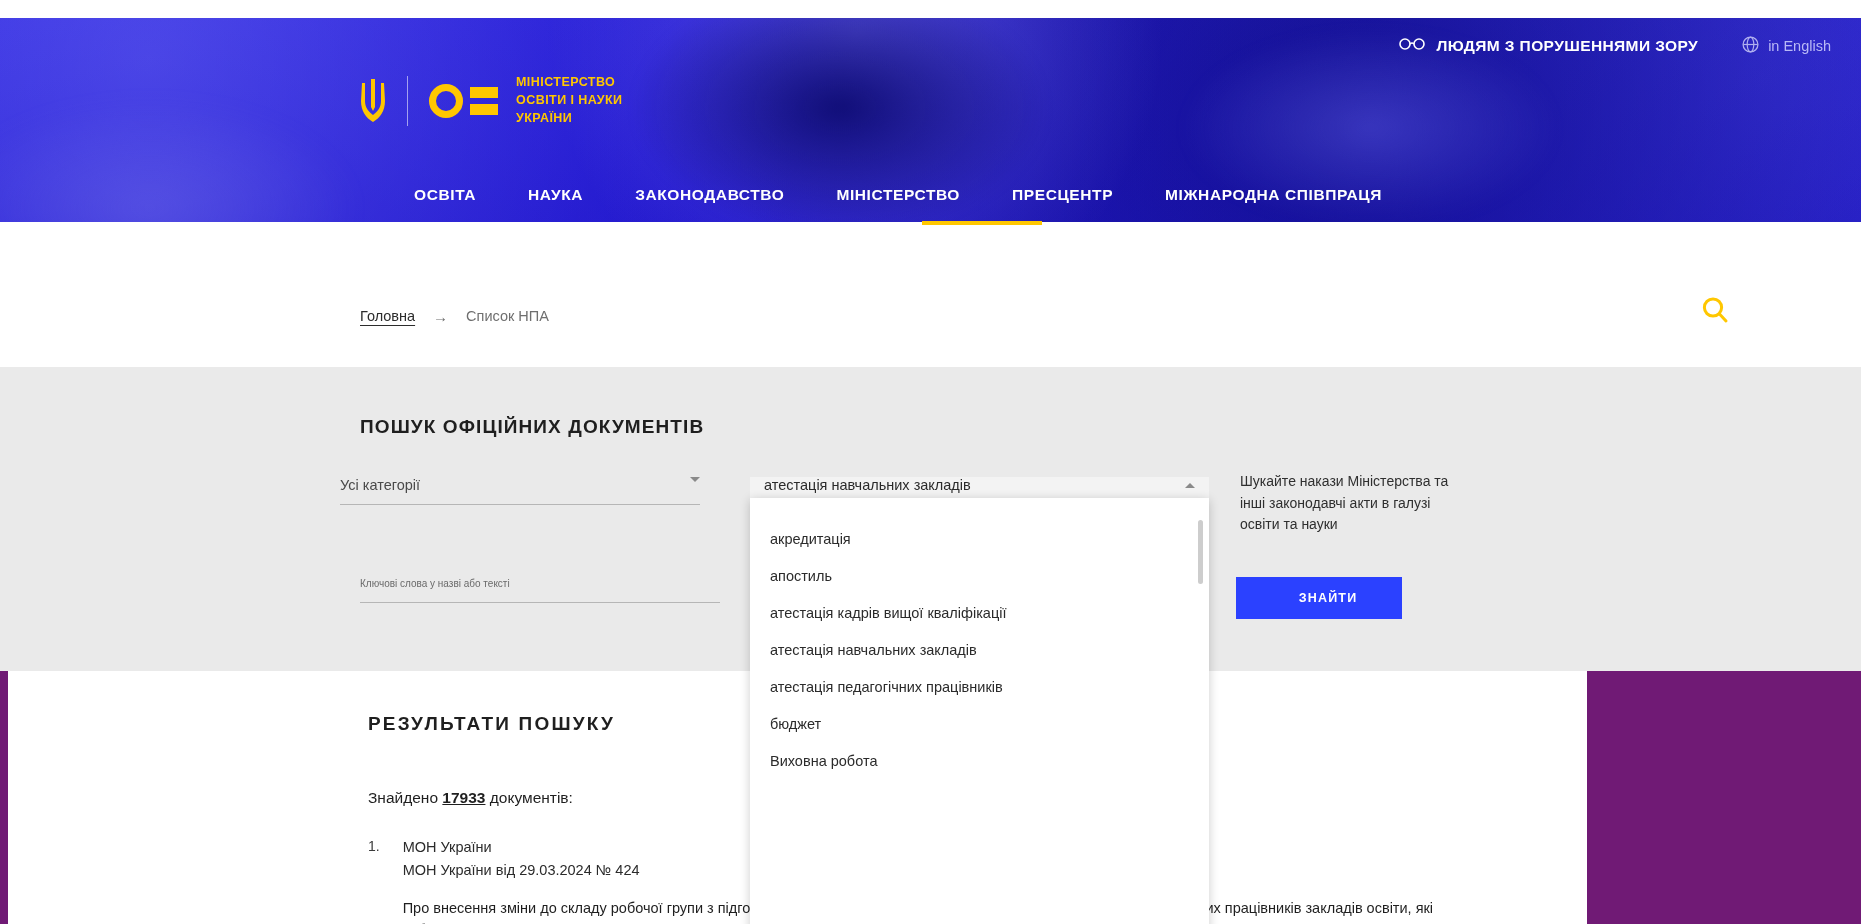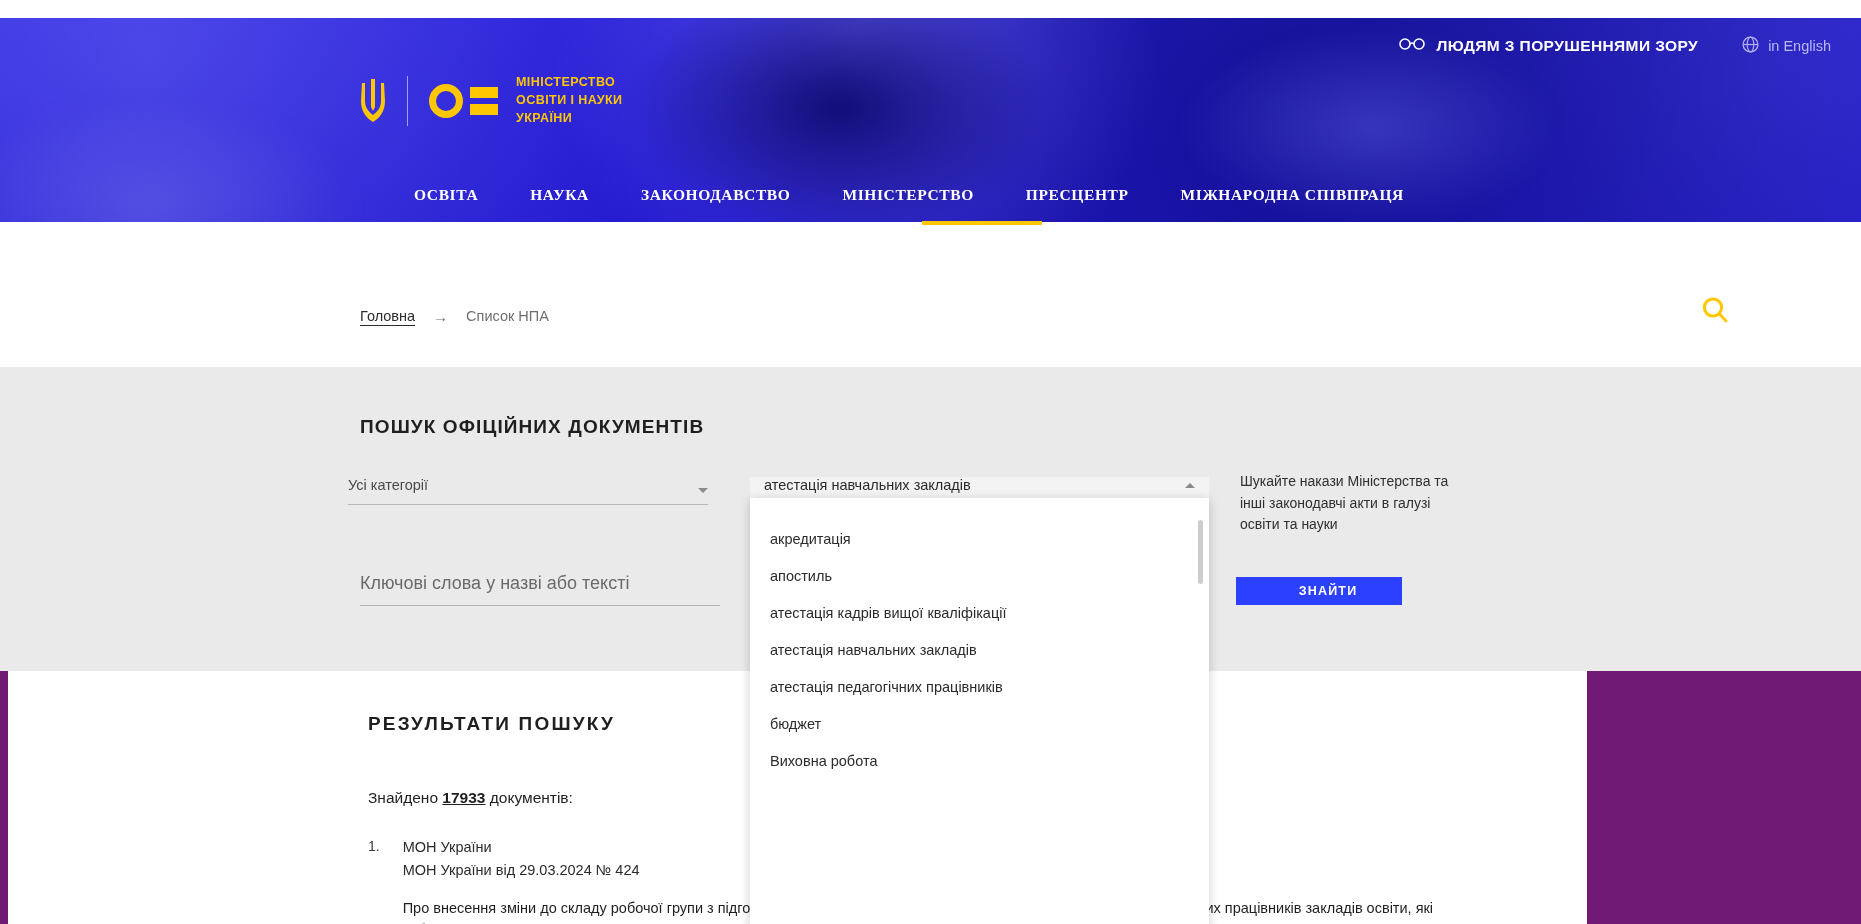--- a/index.html
+++ b/index.html
@@ -127,21 +127,20 @@
   .main-nav a {
     color: #ffffff;
     font-size: 15.5px;
     font-weight: bold;
     letter-spacing: .6px;
     text-decoration: none;
     text-transform: uppercase;
     padding: 0 0 16px 0;
     margin-right: 52px;
     white-space: nowrap;
-    font-family: Liberation Serif, serif;
   }
   .main-nav a:last-child { margin-right: 0; }
   .nav-underline {
     position: absolute;
     left: 922px; top: 203px;
     width: 120px; height: 4px;
     background: #ffc700;
     z-index: 6;
   }
 
@@ -184,41 +183,41 @@
     left: 360px; top: 49px;
     font-size: 19px;
     font-weight: bold;
     letter-spacing: 1.1px;
     color: #1f1f1f;
     text-transform: uppercase;
   }
 
   .field-category {
     position: absolute;
-    left: 348px; top: 110px;
+    left: 340px; top: 110px;
     width: 360px;
     border-bottom: 1px solid #b6b6b6;
     padding-bottom: 11px;
-    display: flex; align-items: flex-end; justify-content: space-between;
+    display: flex; align-items: flex-start; justify-content: space-between;
   }
   .field-category span.val { font-size: 14.5px; color: #4a4a4a; }
   .caret-down {
     width: 0; height: 0;
     border-left: 5px solid transparent;
     border-right: 5px solid transparent;
     border-top: 5px solid #8a8a8a;
   }
   .field-keywords {
     position: absolute;
     left: 360px; top: 206px;
     width: 360px;
     border-bottom: 1px solid #b6b6b6;
     padding-bottom: 11px;
   }
-  .field-keywords span.ph { font-size: 18px; color: #6a6a6a; }
+  .field-keywords span.ph { font-size: 10px; color: #6a6a6a; }
 
   
   .combo {
     position: absolute;
     left: 750px; top: 110px;
     width: 459px;
     background: #f3f3f3;
     border-bottom: 1px solid #b6b6b6;
     padding: 0 14px 11px 14px;
     display: flex; align-items: center; justify-content: space-between;
@@ -261,21 +260,21 @@
     position: absolute;
     left: 1240px; top: 104px;
     width: 210px;
     font-size: 14px;
     line-height: 1.55;
     color: #2f2f2f;
   }
   .btn-find {
     position: absolute;
     left: 1236px; top: 210px;
-    width: 166px; height: 28px;
+    width: 166px; height: 42px;
     background: #2b41ff;
     color: #ffffff;
     border: none;
     font-family: "Liberation Sans", sans-serif;
     font-size: 12.5px;
     font-weight: bold;
     letter-spacing: 1.2px;
     cursor: pointer;
     padding-left: 24px;
   }

